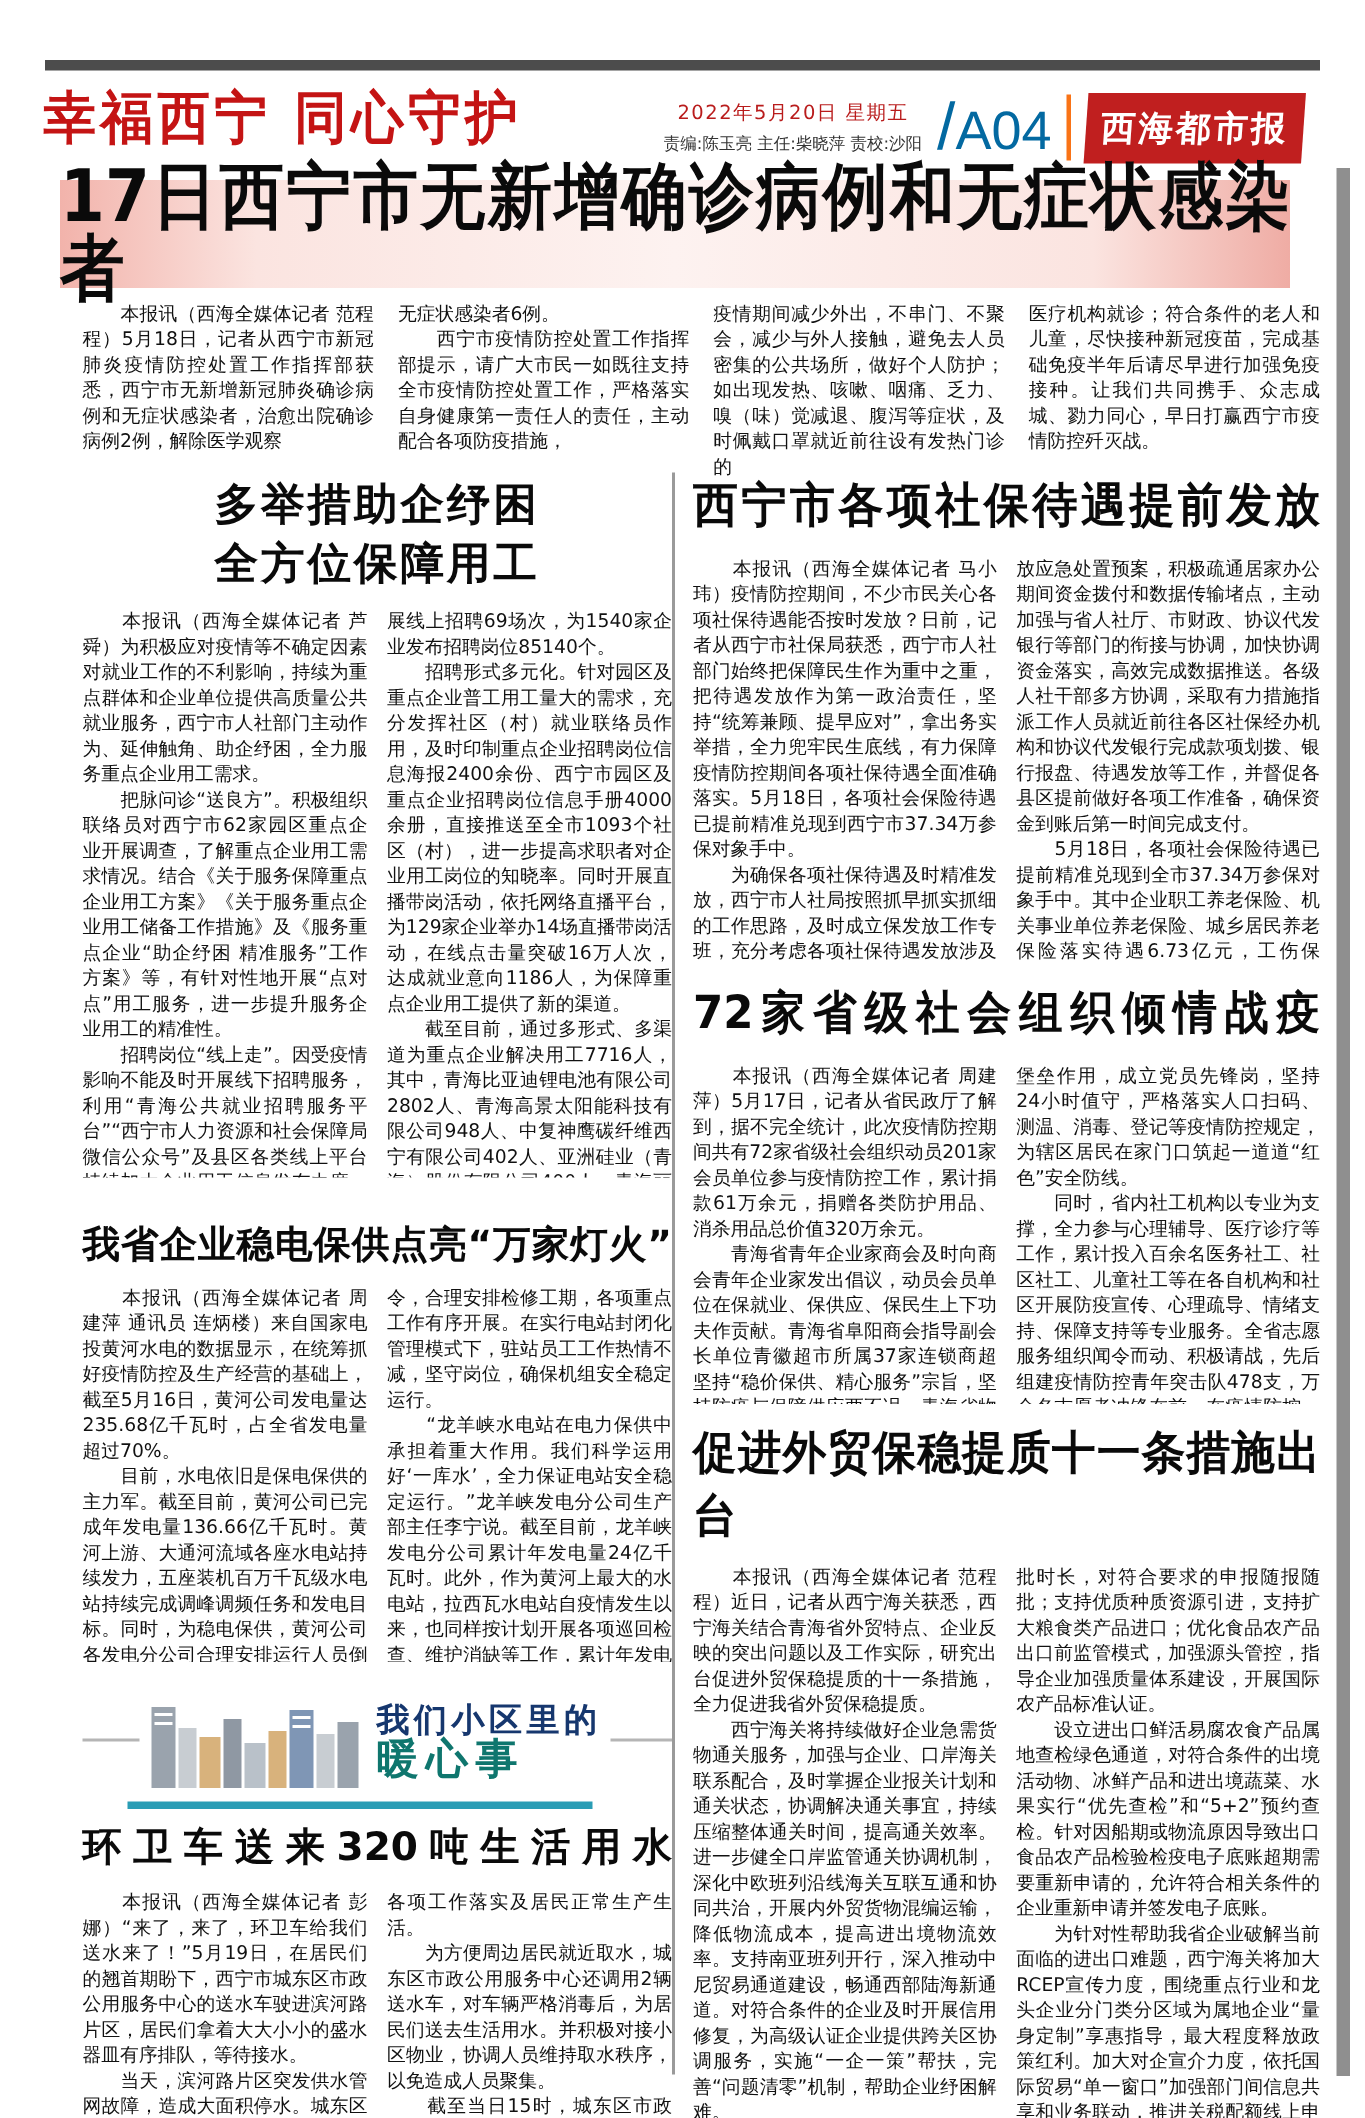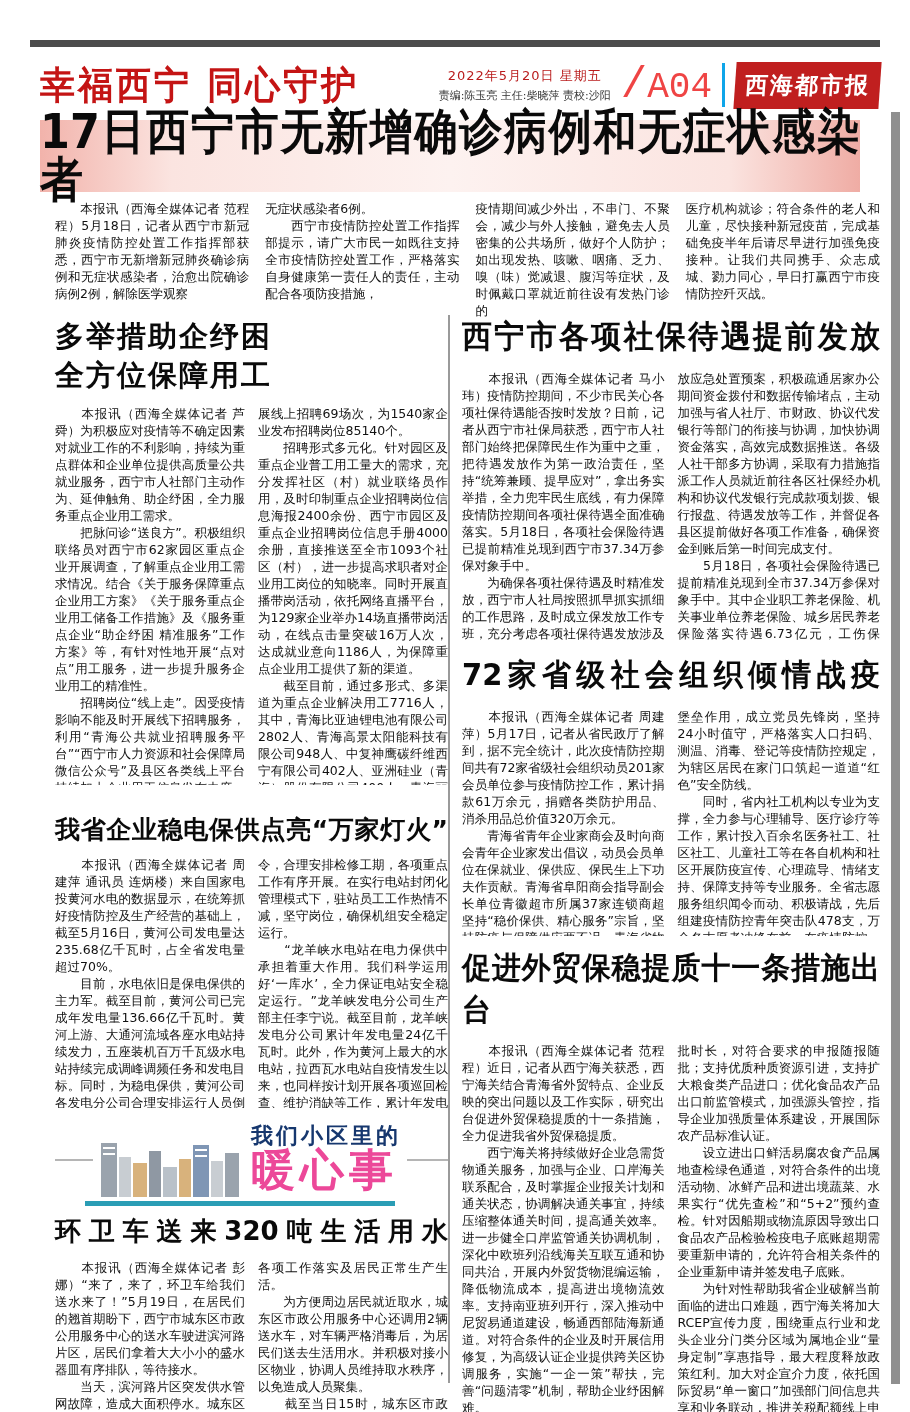--- a/index.html
+++ b/index.html
@@ -3,27 +3,27 @@
 <meta charset="utf-8">
 <style>
   html,body{margin:0;padding:0;background:#e8e8e8;}
   .page{position:relative;width:910px;height:1412px;background:#ffffff;overflow:hidden;
         font-family:"DejaVu Sans",sans-serif;color:#111;}
   .top-rule{position:absolute;left:30px;top:40px;width:850px;height:7px;background:#4c4c4c;}
   .edge-bar{position:absolute;left:891px;top:112px;width:9px;height:1272px;background:#8f8f8f;}
   .half-divider{position:absolute;left:448px;top:315px;width:2px;height:1068px;background:#9a9a9a;}
 
   
-  .hdr{position:absolute;left:40px;top:56px;width:840px;height:58px;display:flex;align-items:center;}
+  .hdr{position:absolute;left:29px;top:56px;width:840px;height:58px;display:flex;}
   .slogan{font-size:35px;font-weight:900;color:#c41414;letter-spacing:3px;transform:scaleY(1.08);}
   .hdr-right{margin-left:auto;display:flex;align-items:center;gap:10px;}
   .hdr-meta{text-align:center;line-height:1.7;}
   .date-line{font-size:13px;color:#b91c1c;letter-spacing:1px;}
   .editors-line{font-size:11px;color:#333;}
-  .pageno{font-family:Liberation Mono, monospace;font-size:36px;color:#ef4444;border-right:3px solid #0ea5e9;
+  .pageno{font-family:Liberation Sans, sans-serif;font-size:36px;color:#0369a1;border-right:3px solid #f97316;
           padding-right:10px;line-height:1;}
   .pageno .slash{font-size:44px;font-weight:400;}
   .masthead{background:#c01f1f;color:#fff;font-weight:900;font-size:23px;letter-spacing:2px;
             padding:8px 10px;transform:skewX(-4deg);font-family:"DejaVu Serif",serif;}
 
   
   .lead-head{position:absolute;left:40px;top:120px;width:820px;height:72px;
      background:linear-gradient(90deg,#f2b3ab 0%,#fbe4e0 16%,#fdf2f0 50%,#fbe4e0 84%,#efaca4 100%);
      display:flex;align-items:center;}
   .lead-head h1{margin:0;width:100%;font-size:43px;font-weight:900;color:#0a0a0a;
@@ -31,21 +31,21 @@
   .lead-cols{position:absolute;left:55px;top:200px;width:825px;display:flex;gap:16px;}
   .lead-cols p{flex:1;margin:0;font-size:12.5px;line-height:17px;text-align:justify;white-space:pre-line;}
 
   
   .halves{position:absolute;left:55px;top:315px;width:825px;display:flex;}
   .half-left{width:393px;}
   .half-right{width:418px;margin-left:14px;}
 
   h2{margin:0;color:#0a0a0a;font-weight:900;}
   .stretch{text-align:justify;text-align-last:justify;}
-  .center{text-align:left;}
+  .center{text-align:center;}
 
   .t-emp{font-size:29px;line-height:1.35;letter-spacing:2px;margin:2px 0 10px;}
   .t-social{font-size:30px;margin:2px 0 12px;transform:scaleY(1.05);}
   .t-ngo{font-size:29px;margin:14px 0 12px;transform:scaleY(1.05);}
   .t-power{font-size:25px;margin:28px 0 10px;}
   .t-trade{font-size:29px;margin:14px 0 12px;transform:scaleY(1.05);}
   .t-water{font-size:26px;margin:8px 0 10px;}
 
   .cols2{display:flex;gap:13px;overflow:hidden;}
   .cols2 p{flex:1;margin:0;font-size:12.5px;line-height:17px;text-align:justify;white-space:pre-line;}
@@ -57,21 +57,21 @@
   .h-water{height:160px;}
 
   
   .warm{position:relative;height:92px;margin:6px 0 2px;display:flex;align-items:center;}
   .warm .rule{flex:1;height:2px;background:#b5b5b5;}
   .warm .rule.l{max-width:38px;}
   .warm-inner{display:flex;align-items:flex-end;padding:0 6px;}
   .skyline{width:150px;height:64px;}
   .warm-text{margin-left:2px;line-height:1.05;padding-bottom:4px;}
   .warm-t1{font-size:22px;font-weight:900;color:#16376e;letter-spacing:3px;}
-  .warm-t2{font-size:44px;font-weight:900;color:#ec4899;letter-spacing:5px;}
+  .warm-t2{font-size:28px;font-weight:900;color:#0f766e;letter-spacing:5px;font-family:Liberation Serif, serif;}
   .teal-bar{position:absolute;left:30px;bottom:0;width:310px;height:5px;background:#2a9db5;}
 </style>
 </head>
 <body>
 
 <div class="page">
 
   <div class="top-rule"></div>
   <div class="edge-bar"></div>
   <div class="half-divider"></div>

